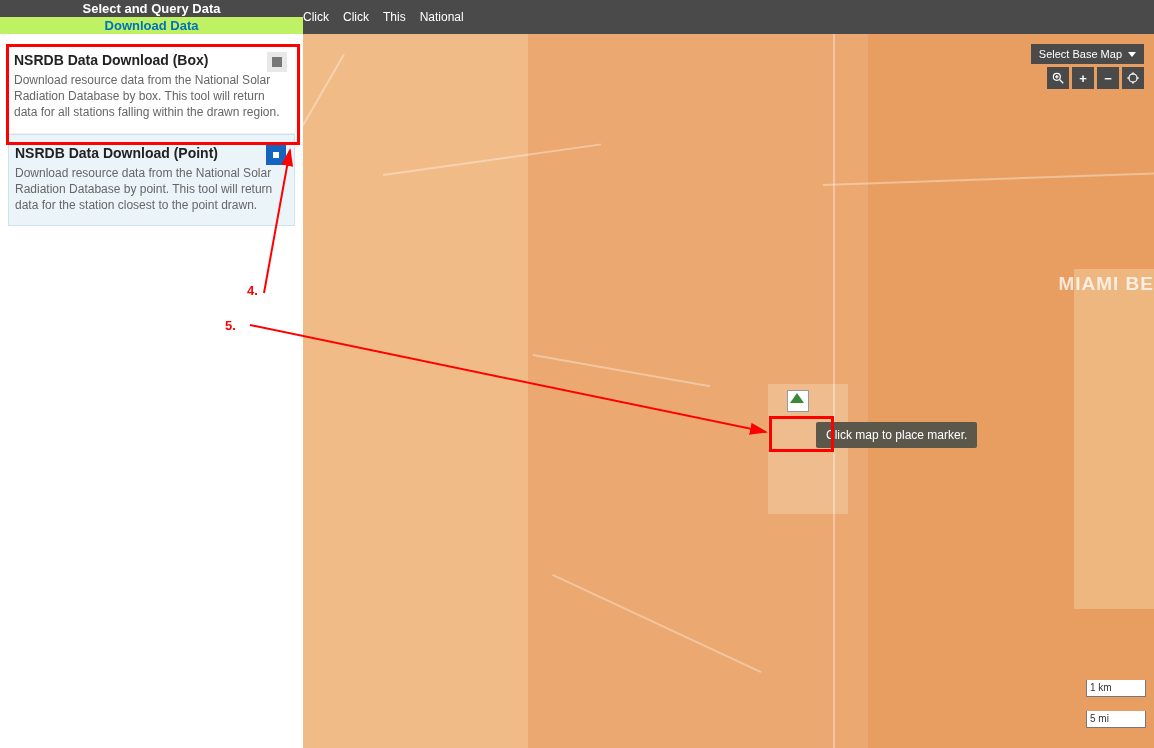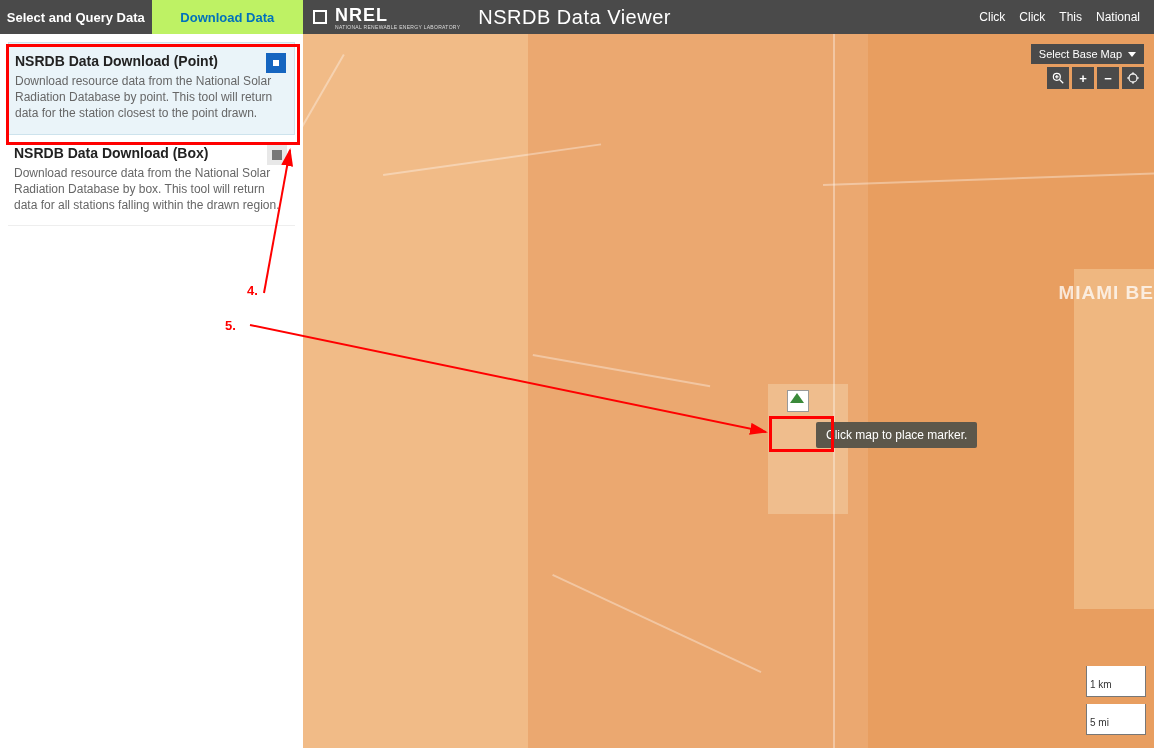--- a/index.html
+++ b/index.html
@@ -1,20 +1,20 @@
 <!DOCTYPE html>
 <html><head>
 <meta charset="utf-8">
 <style>
   * { box-sizing: border-box; margin: 0; padding: 0; }
   body { font-family: Arial, Helvetica, sans-serif; width:1154px; height:748px; overflow:hidden; position:relative; background:#fff; }
 
   
   .topbar { position:absolute; top:0; left:0; right:0; height:34px; background:#4a4a4a; display:flex; align-items:stretch; z-index:20;}
-  .topbar .tabs { display:flex; width:303px; }
+  .topbar .tabs { display:flex; width:303px;flex-direction:column; }
   .tab { flex:1; display:flex; align-items:center; justify-content:center; font-size:13px; font-weight:bold; cursor:pointer;}
   .tab.inactive { color:#fff; background:#4a4a4a;}
   .tab.active { color:#0071bc; background:#bef264;}
   .brand { display:flex; align-items:center; padding-left:10px; gap:10px; flex:1;}
   .brand .logo { display:flex; align-items:center; gap:6px; color:#fff;}
   .brand .logo .mark { font-size:18px; letter-spacing:1px; font-weight:bold; color:#fff; position:relative;}
   .brand .logo .sq { width:14px; height:14px; border:2px solid #fff; display:inline-block; margin-right:2px;}
   .brand .logo .subtitle { font-size:5px; letter-spacing:0.3px; color:#ddd; display:block; margin-top:-2px;}
   .brand .apptitle { color:#fff; font-size:20px; font-weight:normal; margin-left:8px; letter-spacing:0.5px;}
   .navlinks { display:flex; align-items:center; gap:14px; padding-right:14px; color:#fff; font-size:12px;}
@@ -33,81 +33,71 @@
   .chip.gray::after{content:""; width:10px; height:10px; background:#777;}
   .highlight-box{ position:absolute; border:3px solid #ff0000; pointer-events:none; z-index:30;}
 
   
   .map { position:absolute; top:34px; left:303px; right:0; bottom:0; background:#e8a96b; overflow:hidden;}
   .map .band1{position:absolute; top:0;bottom:0;left:0; width:225px; background:#f1bb87;}
   .map .band2{position:absolute; top:0;bottom:0;left:225px; width:340px; background:#eba870;}
   .map .band3{position:absolute; top:0;bottom:0;left:565px; right:0; background:#e89e60;}
   .map .miami-area{position:absolute; left:465px; top:350px; width:80px; height:130px; background:#f3d1a9; opacity:0.5;}
   .map .inset{position:absolute; right:0; top:235px; width:80px; height:340px; background:#f3c896; opacity:0.6;}
-  .map .miami-label{position:absolute; right:0; top:248px; color:rgba(255,255,255,0.75); font-size:19px; font-weight:bold; letter-spacing:1px; padding-right:0;}
+  .map .miami-label{position:absolute; right:0; top:239px; color:rgba(255,255,255,0.75); font-size:19px; font-weight:bold; letter-spacing:1px; padding-right:0;}
   .road { position:absolute; background:rgba(255,255,255,0.35); transform-origin:top left;}
 
   
   .map-controls{ position:absolute; top:10px; right:10px; display:flex; flex-direction:column; align-items:flex-end; gap:3px; z-index:10;}
   .basemap-btn{ background:#4a4a4a; color:#fff; font-size:11px; padding:4px 8px; display:flex; align-items:center; gap:6px; cursor:pointer;}
   .basemap-btn .chev{ width:0;height:0;border-left:4px solid transparent;border-right:4px solid transparent;border-top:5px solid #fff;}
   .ctrl-row{ display:flex; gap:3px;}
   .ctrl-btn{ width:22px; height:22px; background:#4a4a4a; color:#fff; font-size:13px; display:flex; align-items:center; justify-content:center; cursor:pointer; font-weight:bold;}
   .ctrl-btn svg{ width:14px; height:14px; stroke:#fff; fill:none;}
 
   
   .scale{ position:absolute; bottom:6px; right:8px; font-size:10px; color:#333; z-index:10;}
-  .scale .bar{ width:60px; height:31px; border:1px solid #777; border-top:none; background:#fff; font-size:10px; padding:13px 3px; margin-bottom:7px;}
+  .scale .bar{ width:60px; height:17px; border:1px solid #777; border-top:none; background:#fff; font-size:10px; padding:2px 3px; margin-bottom:14px;}
 
   
   .tooltip{ position:absolute; background:#5c574b; color:#fff; font-size:12px; padding:6px 10px; border-radius:2px; white-space:nowrap; z-index:10;}
   .marker-placeholder{ position:absolute; width:22px; height:22px; border:1px solid #999; background:#fff; z-index:9;}
   .marker-placeholder::before{content:""; position:absolute; left:2px; top:2px; width:0;height:0; border-left:7px solid transparent; border-right:7px solid transparent; border-bottom:10px solid #3a8a3a;}
   .red-box-map{ position:absolute; border:3px solid #ff0000; z-index:12;}
 
   
   .anno{ position:absolute; z-index:40; pointer-events:none;}
   .anno-text{ color:#ff0000; font-size:13px; font-weight:bold;}
 </style>
 </head>
 <body>
 
 <div class="topbar">
   <div class="tabs">
     <div class="tab inactive">Select and Query Data</div>
     <div class="tab active">Download Data</div>
   </div>
-  <div class="brand">
-    <div class="logo">
-      <span class="sq"></span>
-      <span>
-        <span class="mark">NREL</span>
-        <span class="subtitle">NATIONAL RENEWABLE ENERGY LABORATORY</span>
-      </span>
-    </div>
-    <div class="apptitle">NSRDB Data Viewer</div>
-  </div>
   <div class="navlinks">
     <span>Click</span>
     <span>Click</span>
     <span>This</span>
     <span>National</span>
   </div>
 </div>
 
 <div class="sidebar">
+  <div class="card">
+    <h3>NSRDB Data Download (Box)</h3>
+    <p>Download resource data from the National Solar Radiation Database by box. This tool will return data for all stations falling within the drawn region.</p>
+    <div class="chip gray"></div>
+  </div>
   <div class="card selected">
     <h3>NSRDB Data Download (Point)</h3>
     <p>Download resource data from the National Solar Radiation Database by point. This tool will return data for the station closest to the point drawn.</p>
     <div class="chip blue"></div>
-  </div>
-  <div class="card">
-    <h3>NSRDB Data Download (Box)</h3>
-    <p>Download resource data from the National Solar Radiation Database by box. This tool will return data for all stations falling within the drawn region.</p>
-    <div class="chip gray"></div>
   </div>
 </div>
 
 <div class="highlight-box" style="left:6px; top:44px; width:294px; height:101px;"></div>
 
 <div class="map">
   <div class="band1"></div>
   <div class="band2"></div>
   <div class="band3"></div>
   <div class="inset"></div>

